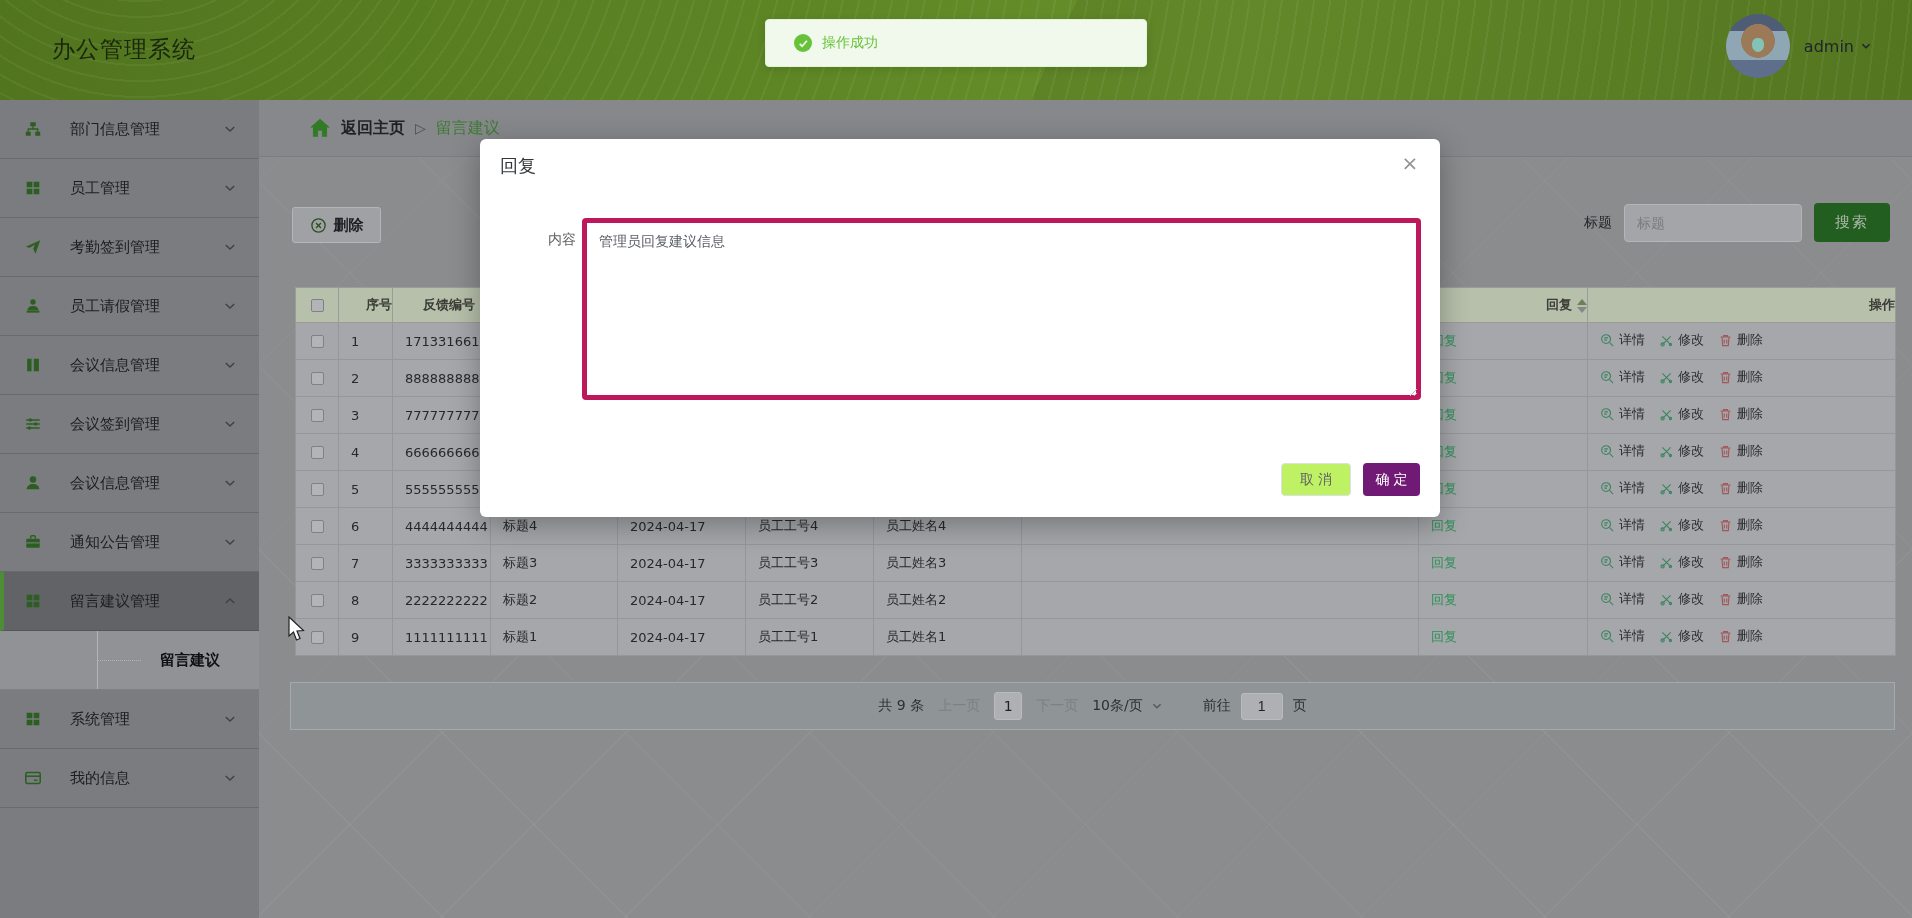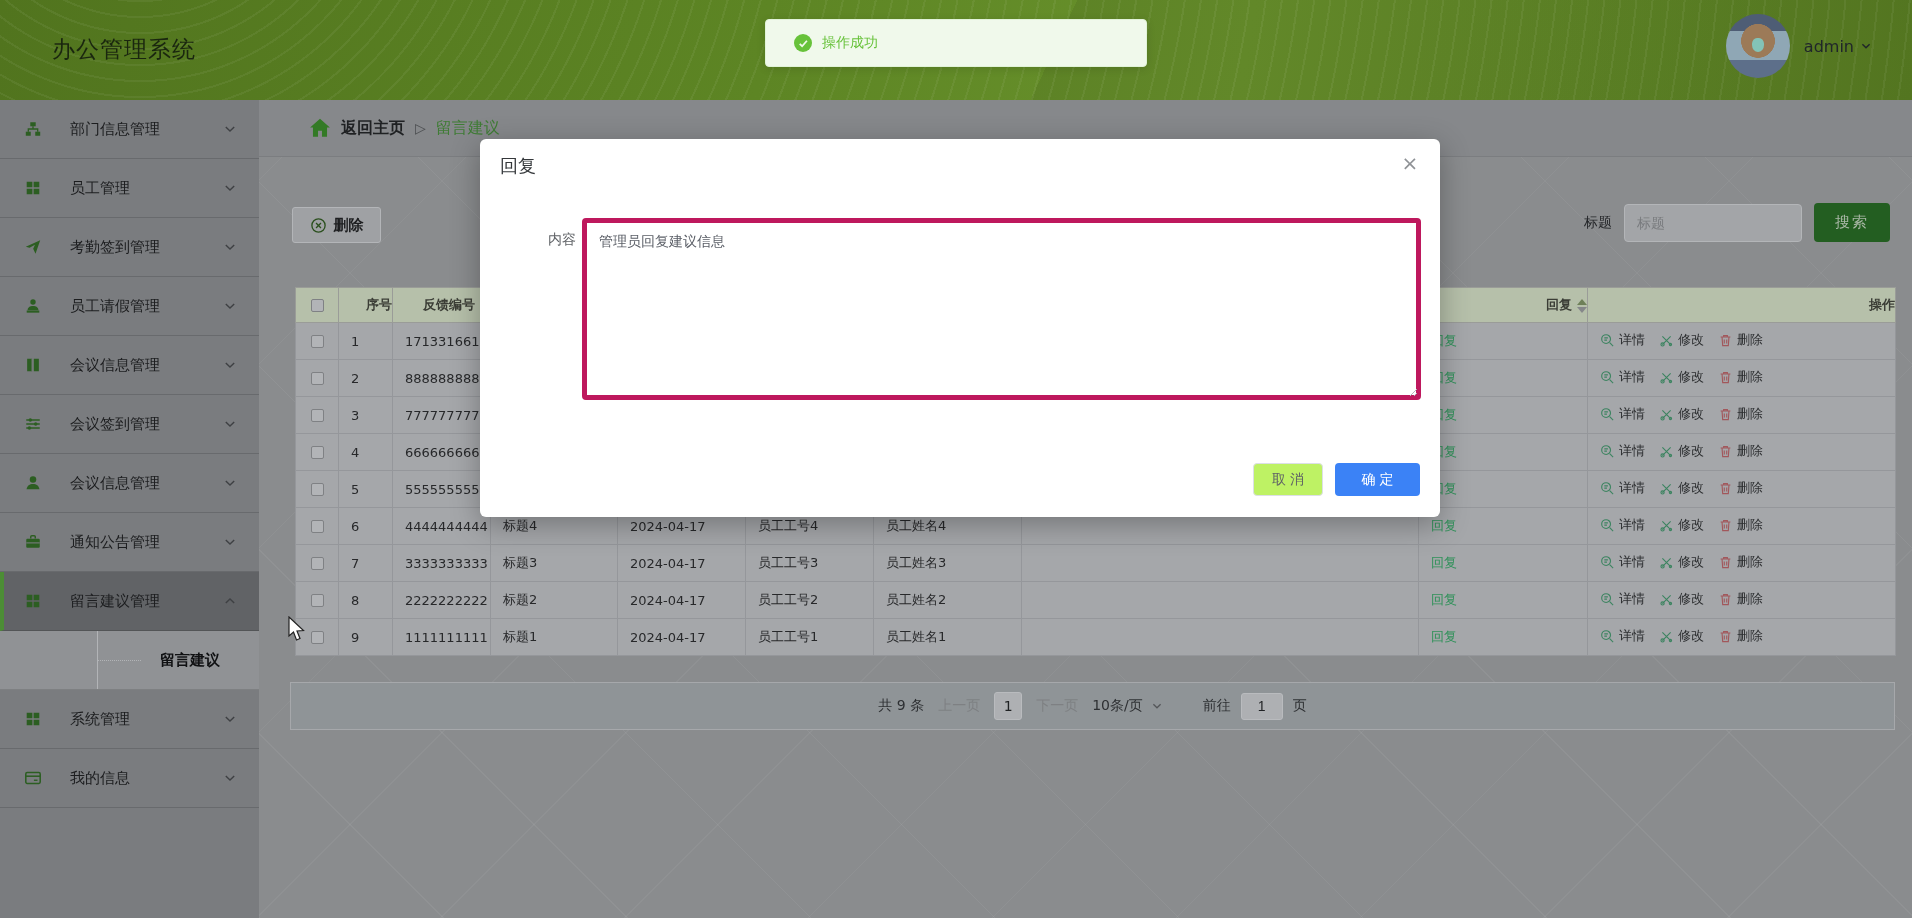--- a/index.html
+++ b/index.html
@@ -120,21 +120,21 @@
   .dlg-label { position:absolute; left:26px; top:92px; width:70px; text-align:right;
     font-size:14px; color:#5f6266; }
   .dlg-textarea { position:absolute; left:102px; top:79px; width:839px; height:182px;
     border:5px solid #be185d; border-radius:4px; padding:8px 12px; font-size:14px; color:#5a5e66;
     font-family:"DejaVu Sans","Liberation Sans",sans-serif; resize:none; line-height:1.5; outline:none; }
   .resize-grip { position:absolute; left:926px; top:246px; width:12px; height:12px; color:#b4b7bc;
     pointer-events:none; }
   .dlg-footer { position:absolute; right:20px; top:324px; display:flex; gap:12px; }
   .btn-cancel { width:70px; height:33px; background:#bef264; border:1px solid #dcdfe6; border-radius:4px;
     font-size:14px; color:#5f6266; cursor:pointer; }
-  .btn-confirm { width:85px; height:33px; background:#3b82f6; border:none; border-radius:4px;
+  .btn-confirm { width:57px; height:33px; background:#701a75; border:none; border-radius:4px;
     font-size:14px; color:#ffffff; cursor:pointer; }
 
   .cursor { position:absolute; left:288px; top:616px; z-index:70; pointer-events:none; }
 </style>
 </head>
 <body>
 
 <div class="app-header">
   <div class="app-title">办公管理系统</div>
   <div class="user-area">

